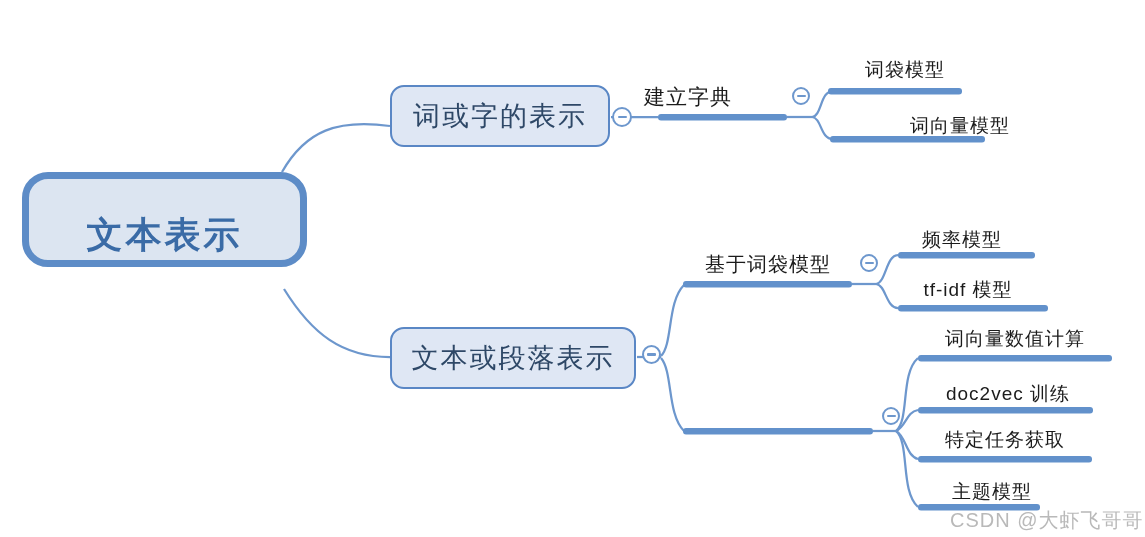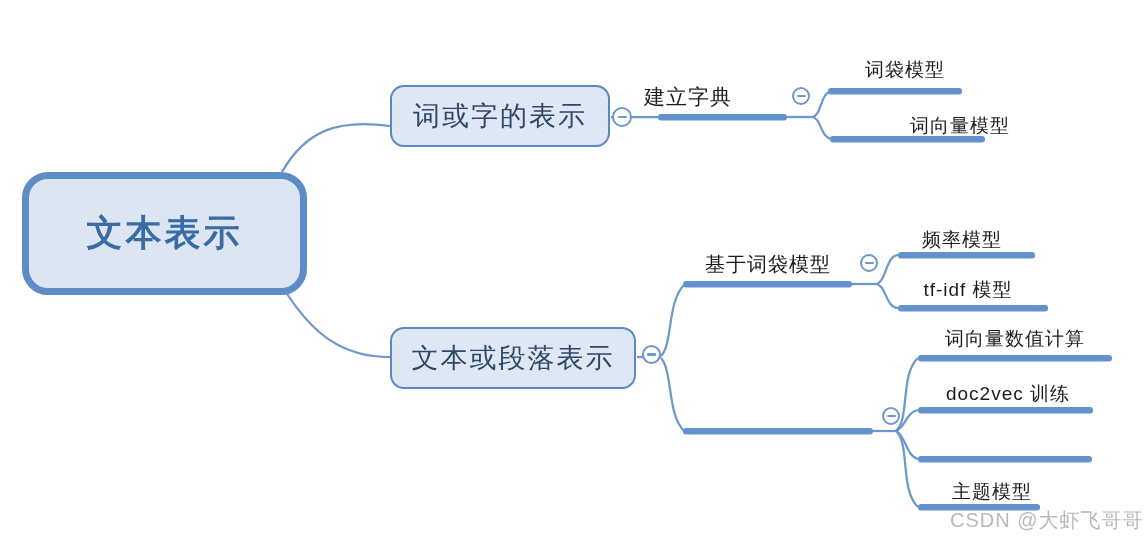--- a/index.html
+++ b/index.html
@@ -3,23 +3,23 @@
 <meta charset="utf-8">
 <style>
   html,body{margin:0;padding:0;background:#ffffff;}
   body{font-family:"Liberation Sans","DejaVu Sans",sans-serif;}
   .canvas{
     position:relative;width:1145px;height:537px;background:#fff;overflow:hidden;
   }
   svg.wires{position:absolute;left:0;top:0;width:1145px;height:537px;}
   
   .root-node{
-    position:absolute;left:22px;top:172px;width:285px;height:123px;
+    position:absolute;left:22px;top:172px;width:285px;height:95px;
     box-sizing:border-box;background:#dce5f1;border:7px solid #5d8cc7;border-radius:26px;
-    display:flex;align-items:center;justify-content:center;cursor:default;
+    display:flex;align-items:flex-end;justify-content:center;cursor:default;
   }
   .root-node .lbl{
     font-size:36px;font-weight:bold;color:#3a6ba6;letter-spacing:3px;
   }
   
   .l2-node{
     position:absolute;box-sizing:border-box;background:#dfe7f4;border:2.5px solid #5a87c5;
     border-radius:14px;display:flex;align-items:center;justify-content:center;
   }
   .l2-node .lbl{font-size:27px;font-weight:500;color:#2e4867;letter-spacing:2px;}
@@ -110,20 +110,21 @@
   <div class="topic fs21" style="left:688px;top:83px;">建立字典</div>
   <div class="topic fs19" style="left:905px;top:57px;">词袋模型</div>
   <div class="topic fs19" style="left:960px;top:113px;">词向量模型</div>
 
   <div class="topic fs20" style="left:768px;top:251px;">基于词袋模型</div>
   <div class="topic fs19" style="left:962px;top:227px;">频率模型</div>
   <div class="topic fs19" style="left:968px;top:277px;">tf-idf 模型</div>
 
   <div class="topic fs19" style="left:1015px;top:326px;">词向量数值计算</div>
   <div class="topic fs19" style="left:1008px;top:381px;">doc2vec 训练</div>
+  <div class="topic fs19" style="left:1005px;top:427px;">特定任务获取</div>
   <div class="topic fs19" style="left:992px;top:479px;">主题模型</div>
 
   <div class="collapse c1">
       <span class="dash"></span>
     </div>
   <div class="collapse c2">
       <span class="dash"></span>
     </div>
   <div class="collapse c3">
       <span class="dash"></span>

